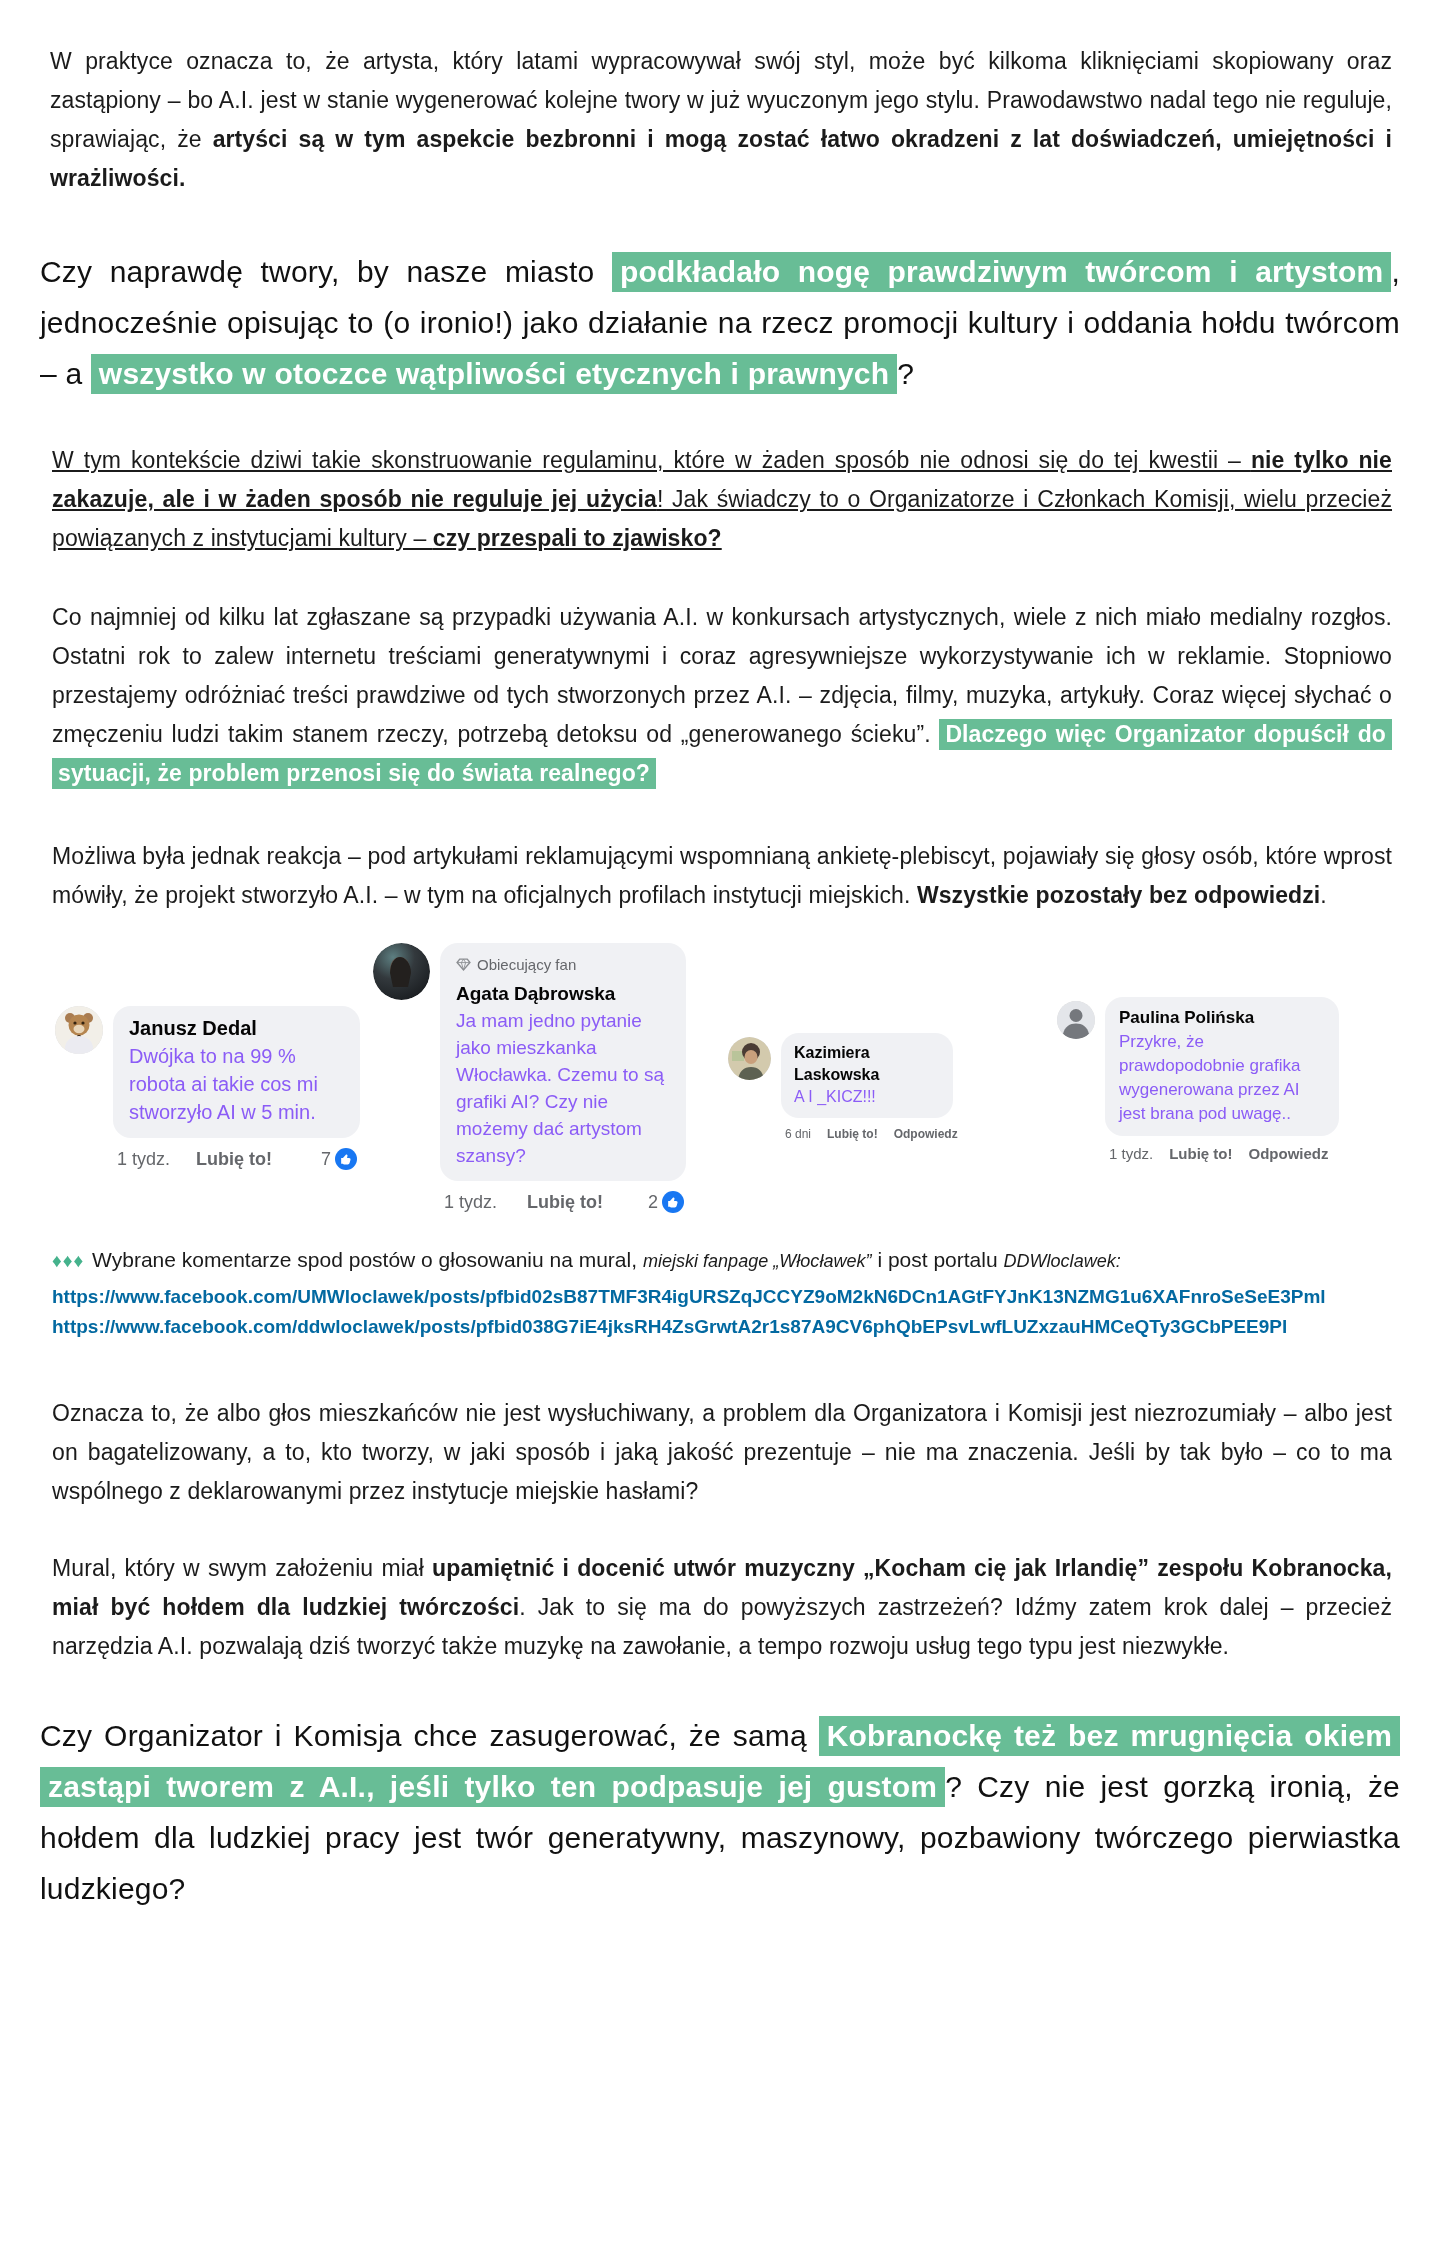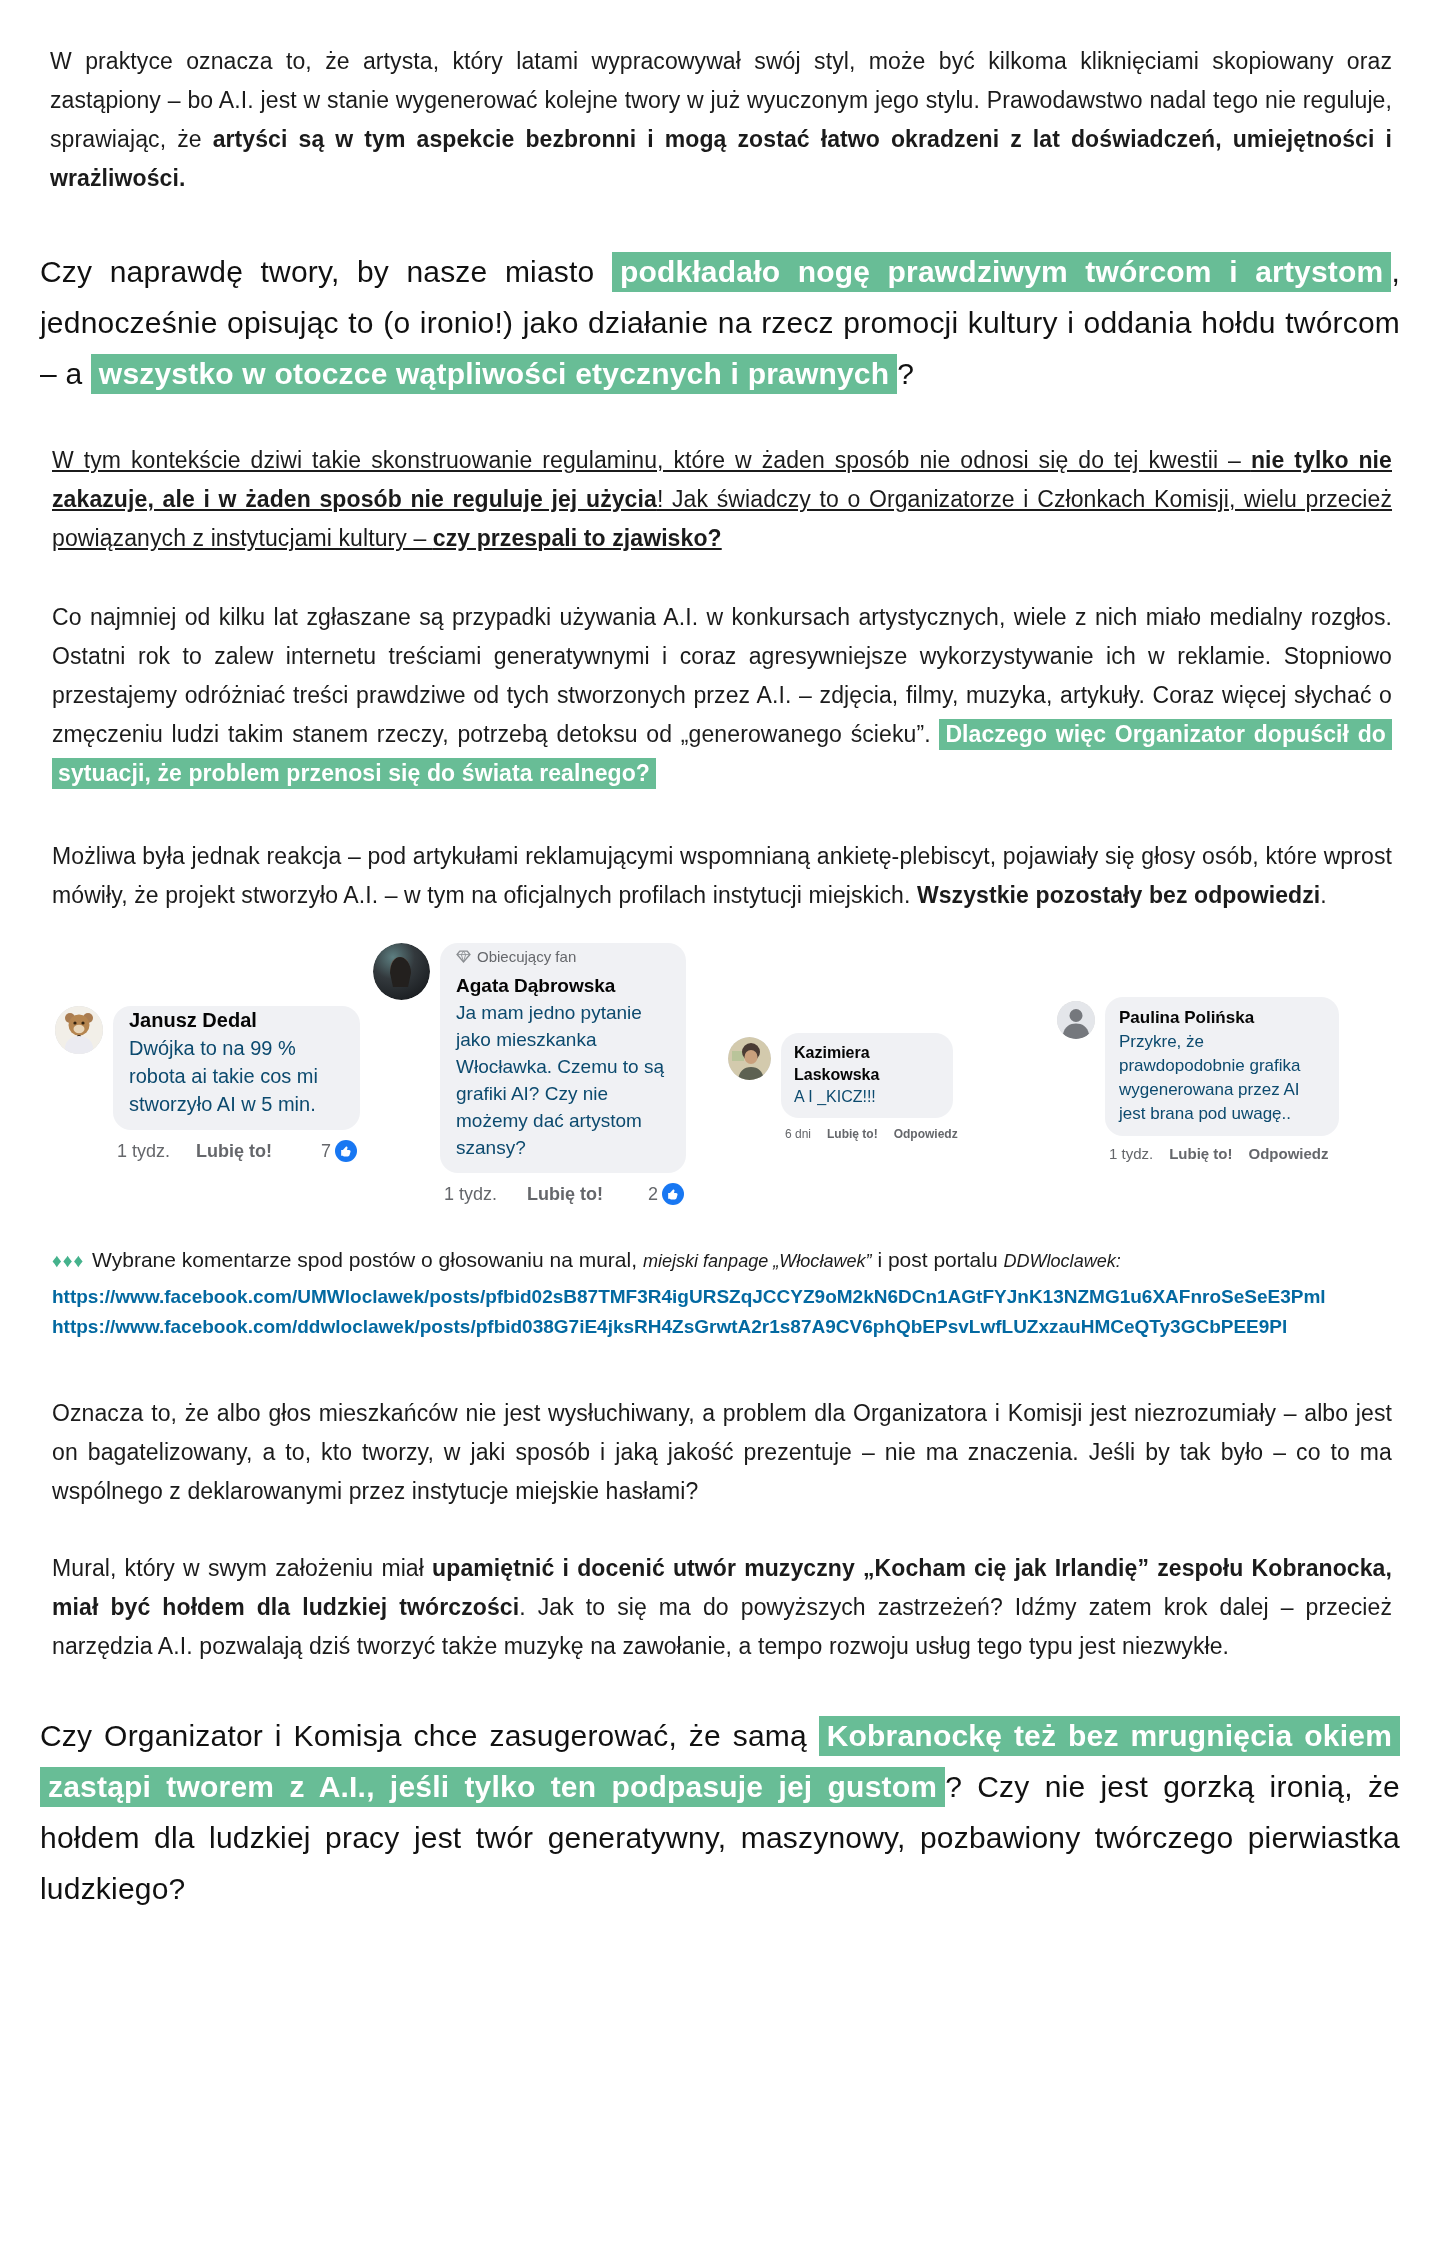--- a/index.html
+++ b/index.html
@@ -43,27 +43,27 @@
   .body-p .seg-h{padding:2px 6px 3px 6px;}
   .seg-i{font-style:italic;font-size:.86em;}
 
   
   .comments{position:relative;height:290px;margin-top:18px;}
   .fb-comment{position:absolute;display:flex;align-items:flex-start;color:#050505;}
   .avatar{border-radius:50%;overflow:hidden;flex:none;background:#ddd;}
   .avatar svg{display:block;width:100%;height:100%;}
   .c-body{margin-left:10px;}
   .bubble{
-    background:#f0f1f4;border-radius:18px;padding:0 16px 12px 16px;
+    background:#f0f1f4;border-radius:18px;padding:8px 16px 12px 16px;
     display:inline-block;box-sizing:border-box;
   }
   .c-badge{display:flex;align-items:center;gap:6px;color:#65676b;margin-bottom:2px;}
   .gem{display:inline-flex;}
   .c-name{font-weight:700;color:#050505;}
-  .c-text{color:#0c4a6e;}
+  .c-text{color:#8b5cf6;}
   .c-footer{display:flex;align-items:center;color:#65676b;margin-top:10px;padding-left:4px;}
   .c-time{}
   .c-like{font-weight:700;cursor:pointer;}
   .c-reply{font-weight:700;cursor:pointer;}
   .c-count{margin-left:auto;color:#65676b;}
   .thumb{display:inline-flex;margin-left:4px;cursor:pointer;}
 
   
   .c1{left:15px;top:73px;}
   .c1 .avatar{width:48px;height:48px;}

